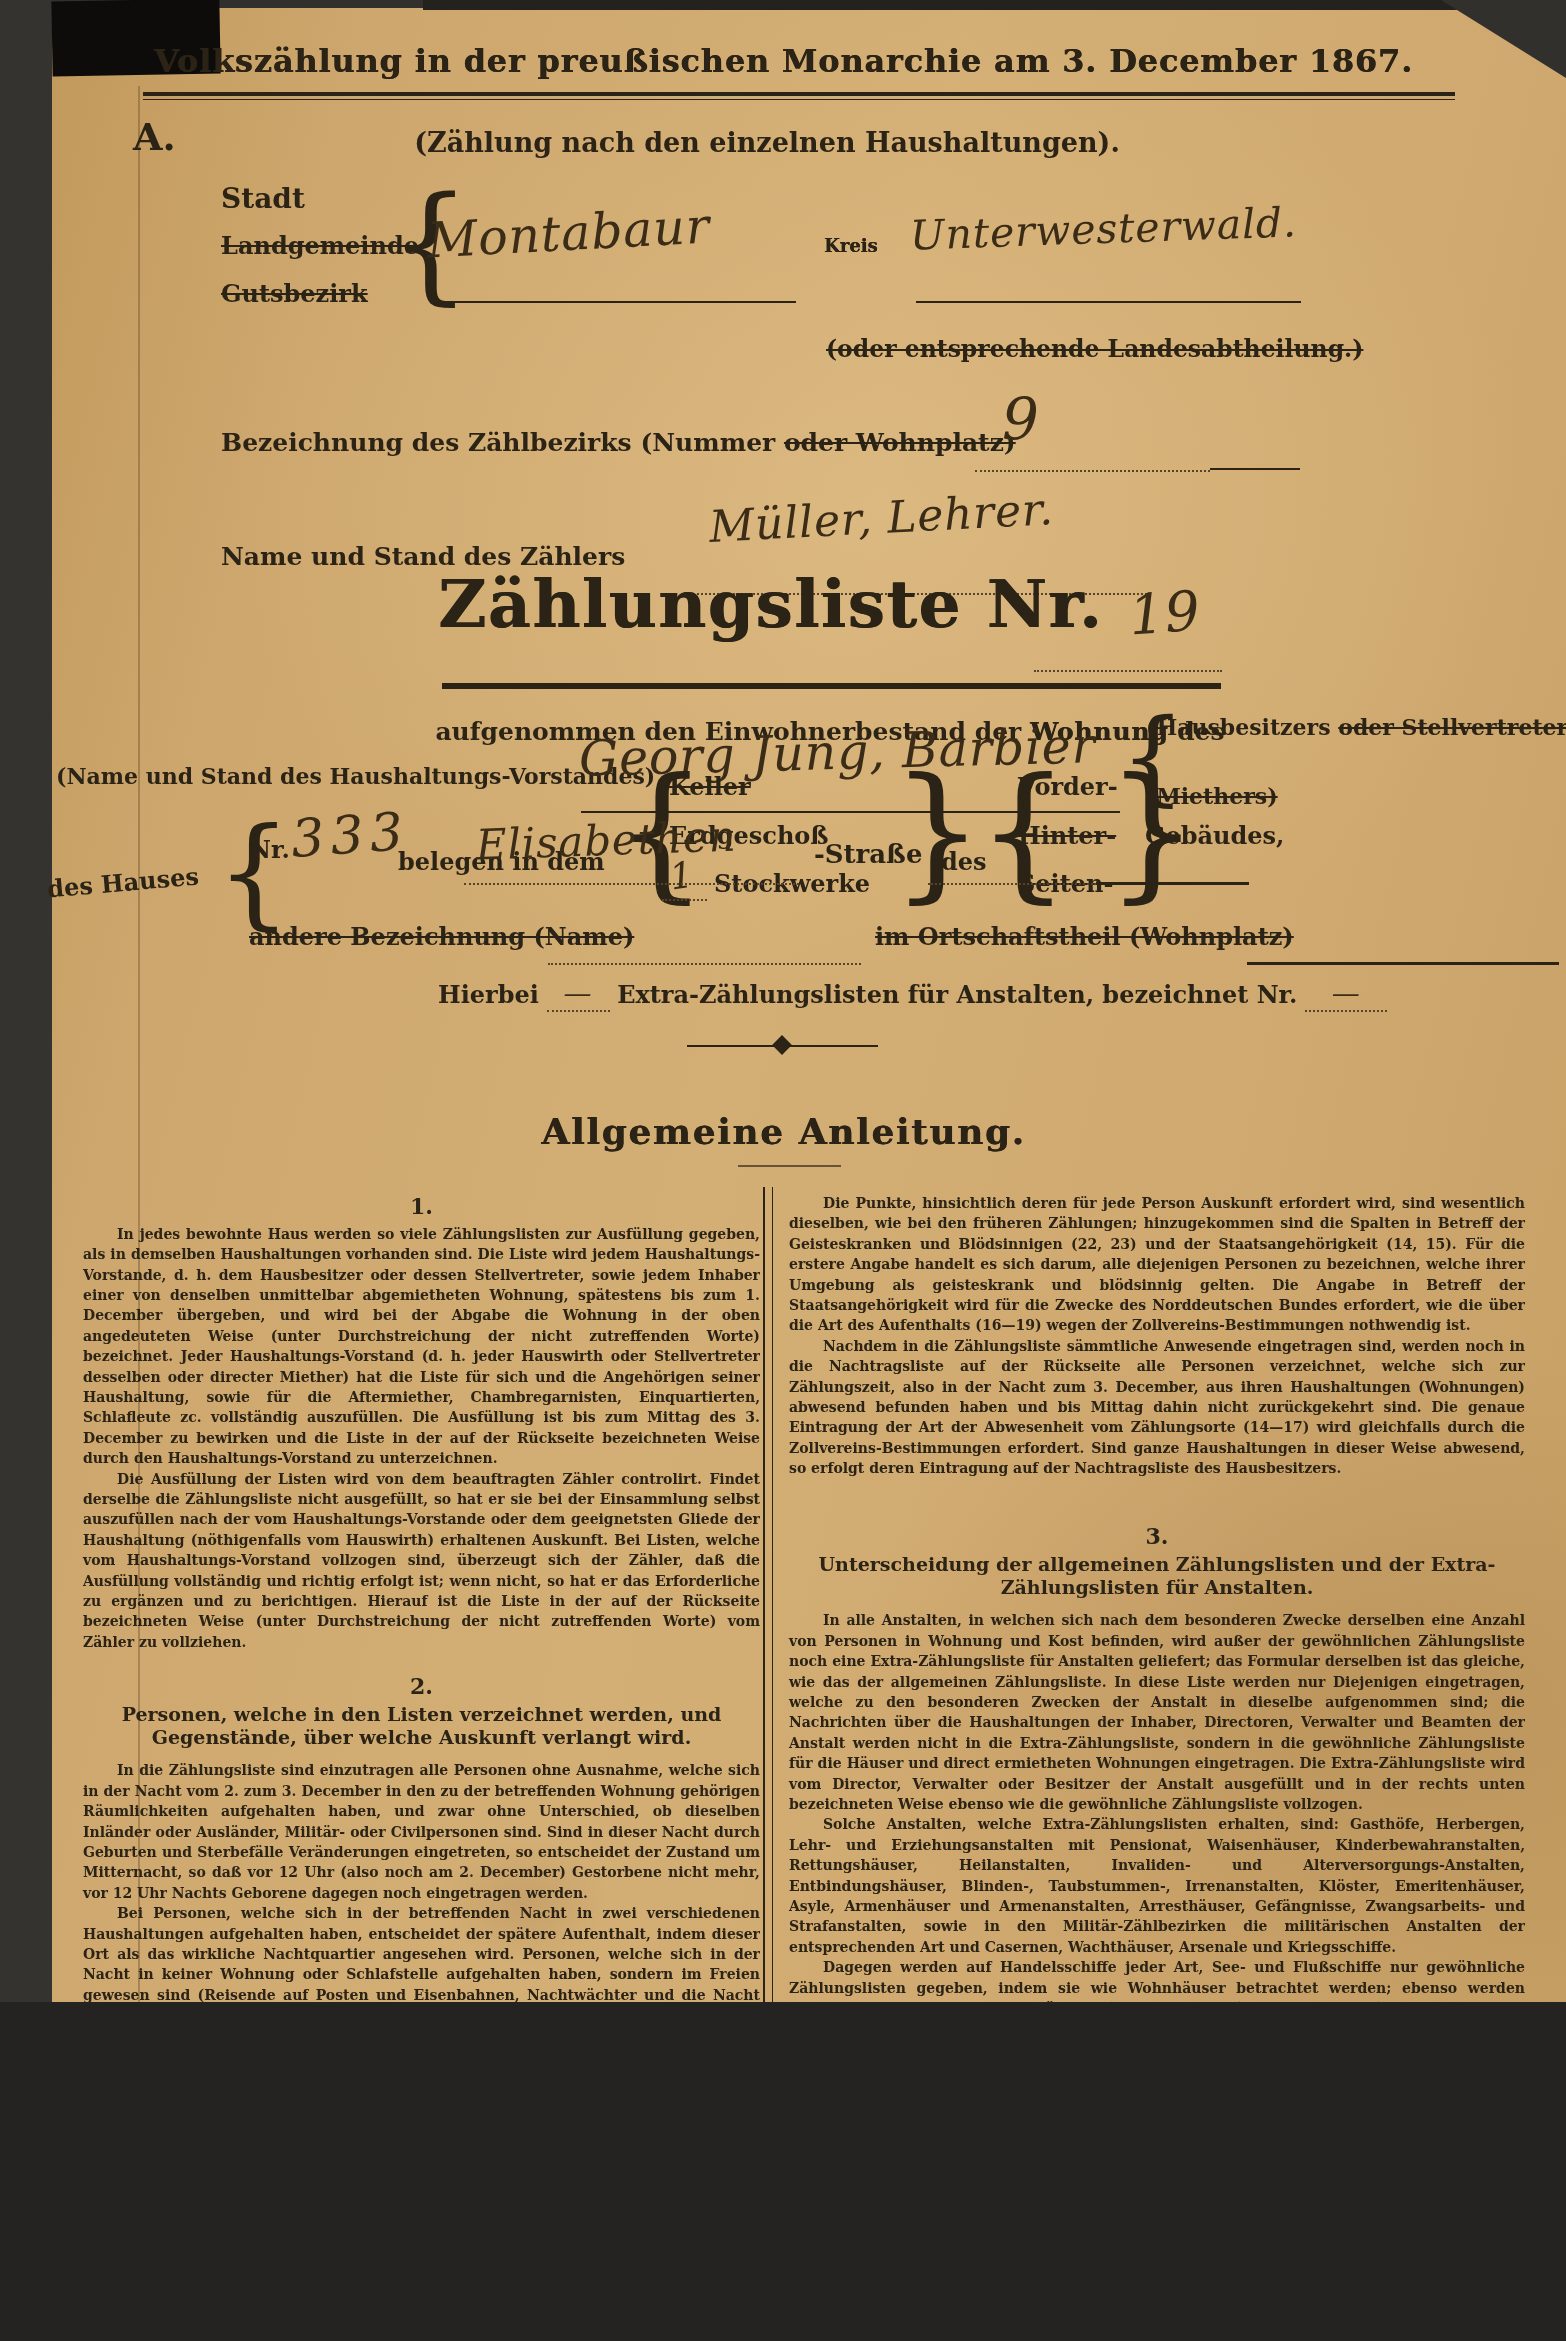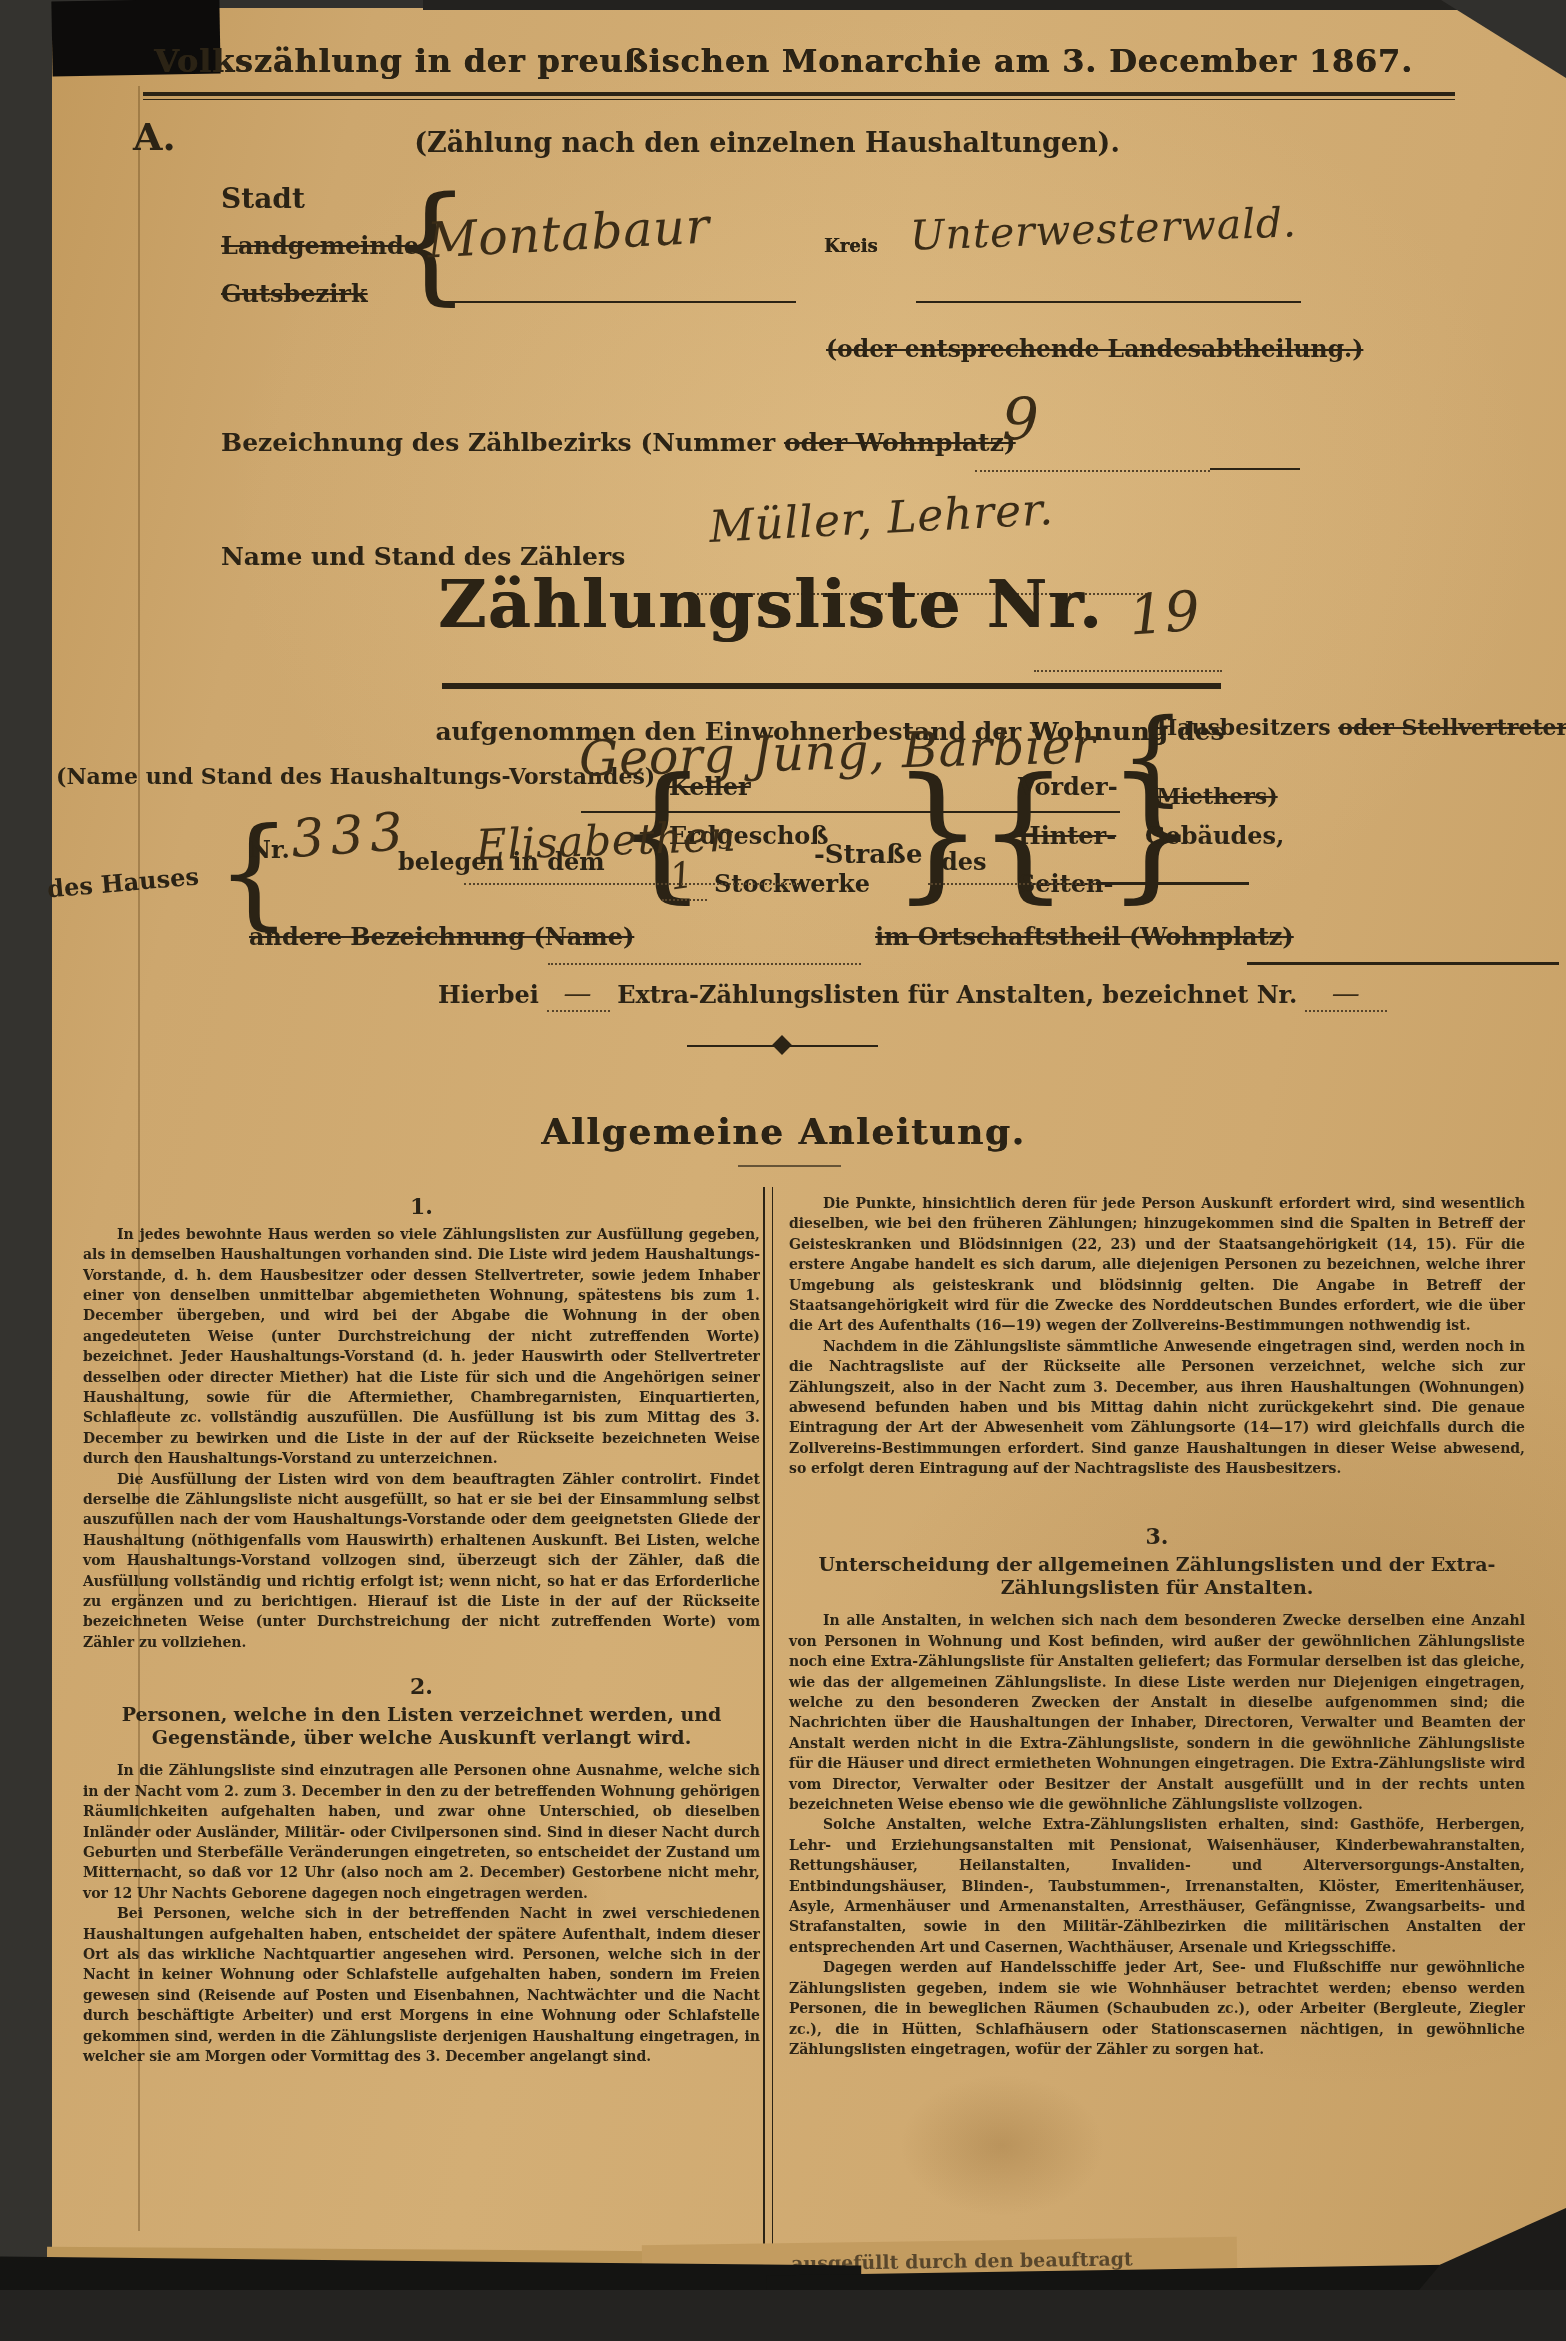--- a/index.html
+++ b/index.html
@@ -1,16 +1,16 @@
 <!DOCTYPE html>
 <html style="font-size:12.5px"><head>
 <meta charset="utf-8">
 <style>
   html,body{margin:0;padding:0;background:#242321;}
-  #canvas{position:relative;width:1566px;height:2290px;background:#31302d;overflow:hidden;
+  #canvas{position:relative;width:1566px;height:2002px;background:#31302d;overflow:hidden;
           font-family:"DejaVu Serif",serif;color:#2b2315;}
   .abs{position:absolute;}
   .fr{font-family:"DejaVu Serif",serif;font-weight:700;color:#2b2315;}
   .hw{font-family:"DejaVu Serif",serif;font-style:italic;font-weight:400;color:#3a2c17;
       display:inline-block;letter-spacing:0.8px;}
   .strike{text-decoration:line-through;text-decoration-thickness:2.3px;text-decoration-color:#2b2315;}
   .dotted{border-bottom:2.3px dotted #55432a;}
   .rule{background:#2b2315;}
   .brace{font-family:"DejaVu Serif",serif;font-weight:400;color:#2b2315;line-height:1;}
   .center{text-align:center;}

